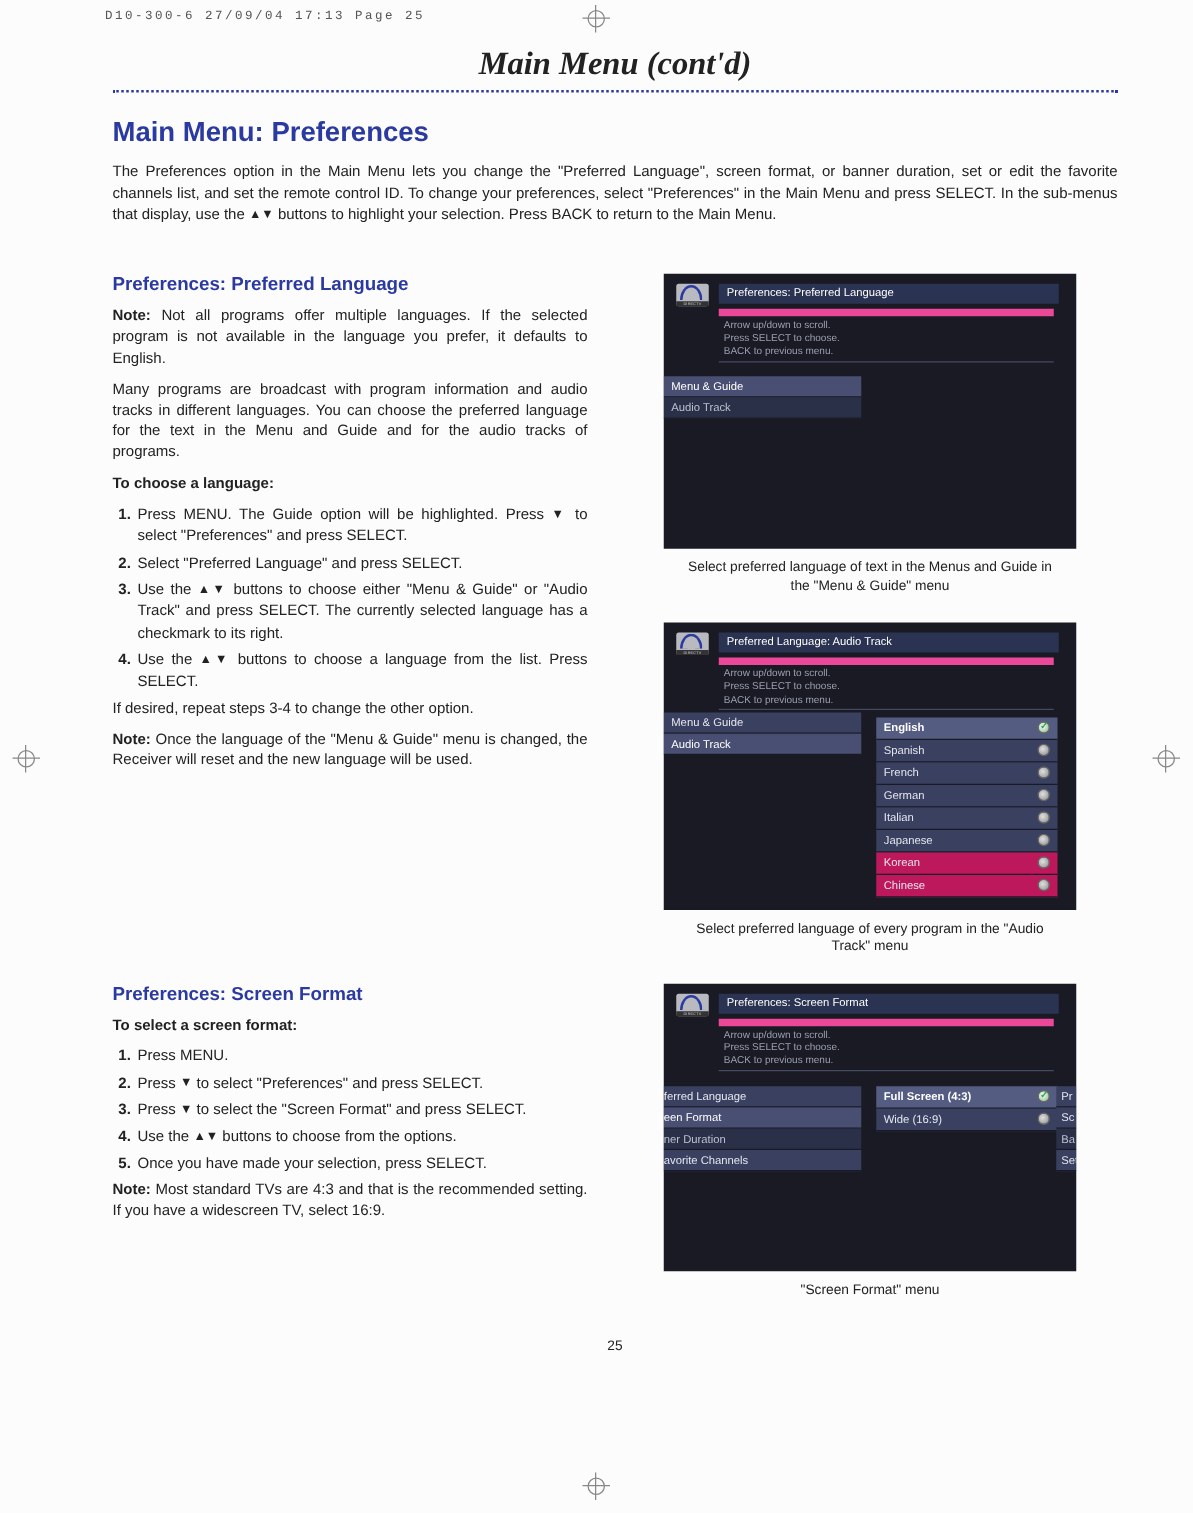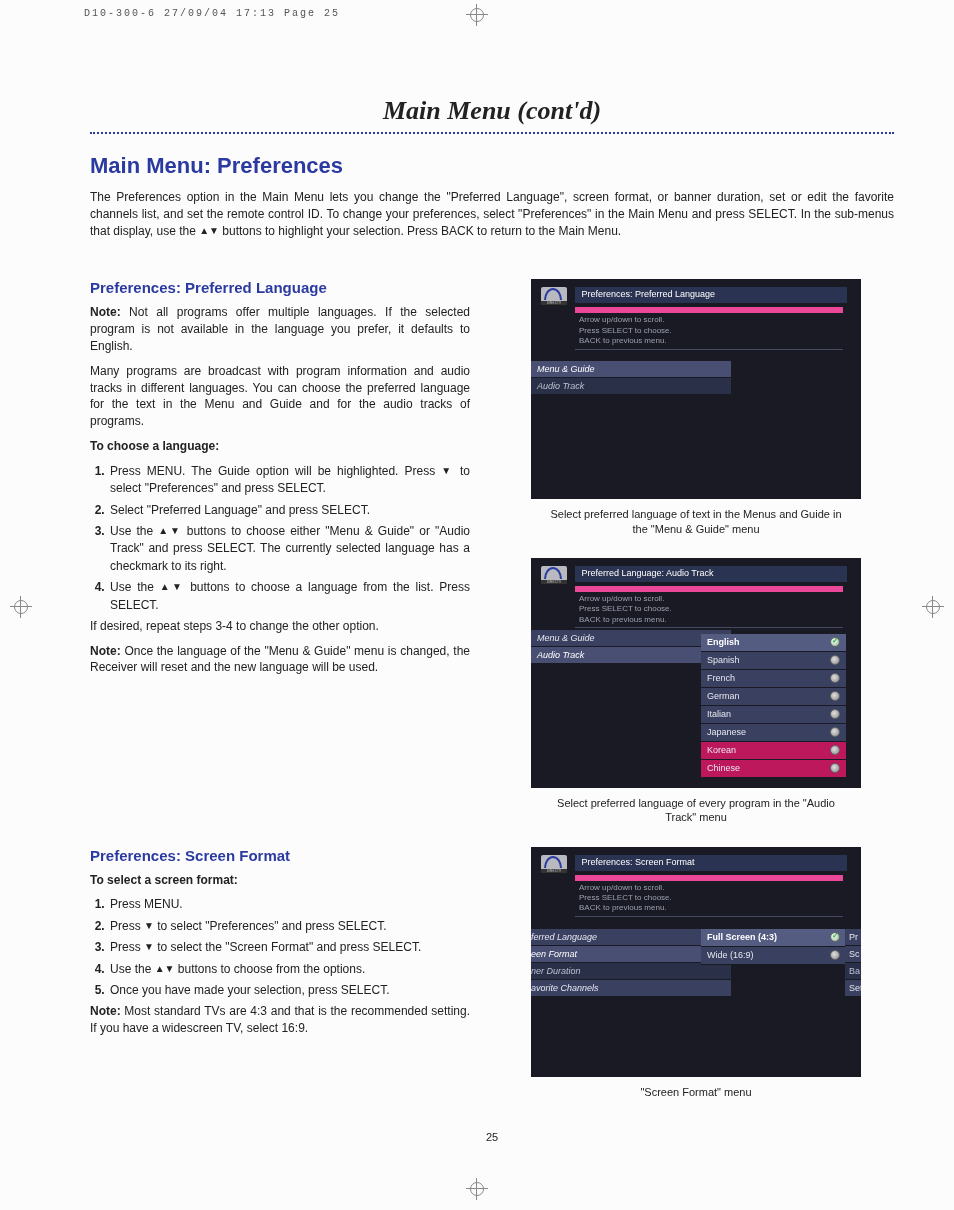--- a/index.html
+++ b/index.html
@@ -36,21 +36,21 @@
     position: absolute;
     left: 10px;
     top: 596px;
   }
   .crop-right {
     position: absolute;
     right: 10px;
     top: 596px;
   }
   .page {
-    padding: 96px 60px 30px 90px;
+    padding: 36px 60px 30px 90px;
     box-sizing: border-box;
     position: relative;
   }
   .chapter-title {
     text-align: center;
     font-style: italic;
     font-weight: bold;
     font-size: 26px;
     margin: 0 0 6px 0;
     font-family: Georgia, serif;
@@ -171,22 +171,21 @@
     line-height: 1.3;
     padding: 2px 4px;
     border-top: 6px solid #ec4899;
     border-bottom: 1px solid #444a60;
     width: 260px;
   }
   .sidebar-menu {
     position: absolute;
     left: 0;
     top: 82px;
-    width: 200px;
-    font-style: italic;
+    width: 158px;
   }
   .sidebar-menu.t72 { top: 72px; }
   .sb-item {
     background: #3a4060;
     color: #e5e7f0;
     font-size: 9px;
     padding: 3px 6px;
     border-bottom: 1px solid #1a1a24;
   }
   .sb-item.sel { background: #494f72; color: #fff; }

